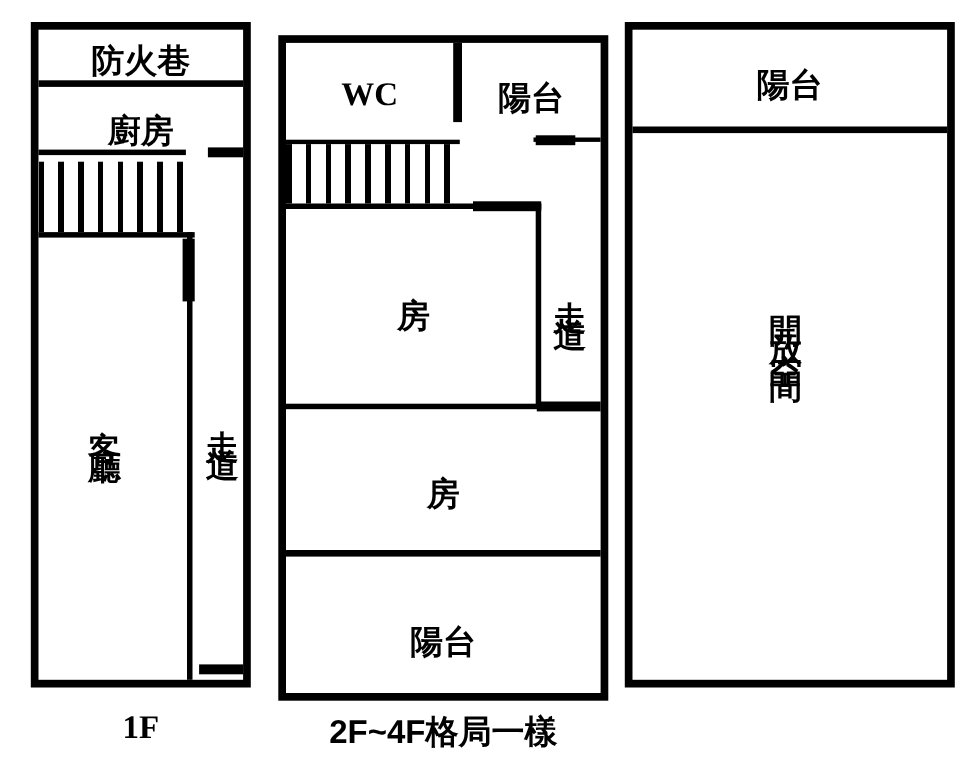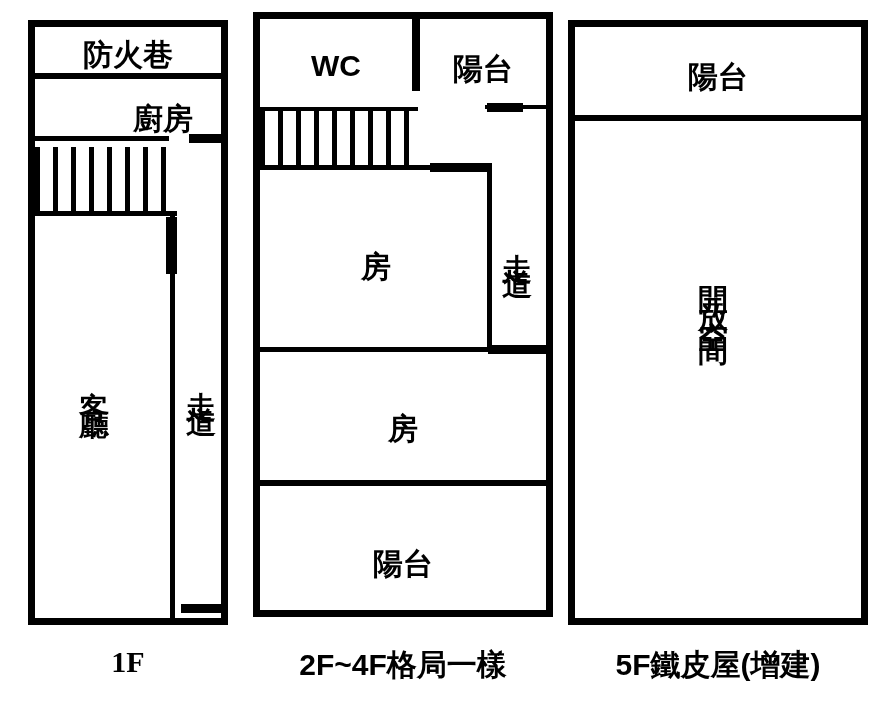--- a/index.html
+++ b/index.html
@@ -59,38 +59,38 @@
 <body>
 
 <div class="canvas">
 
   <div class="plan" style="left:28px; top:20px; width:200px; height:605px;">
 
     <div class="room-label centered" style="left:0; top:8px; width:186px;">防火巷</div>
 
     <div class="wall" style="left:0; top:46px; width:186px; height:6px;"></div>
 
-    <div class="room-label centered" style="left:0; top:72px; width:186px;margin-left:35px;">廚房</div>
+    <div class="room-label centered" style="left:0; top:72px; width:186px;">廚房</div>
 
     <div class="wall" style="left:0; top:109px; width:134px; height:5px;"></div>
     <div class="wall" style="left:154px; top:107px; width:32px; height:9px;"></div>
 
     <div class="stairs" style="left:0; top:120px; width:142px; height:64px;"></div>
     <div class="wall" style="left:0; top:184px; width:142px; height:5px;"></div>
 
     <div class="wall" style="left:135px; top:184px; width:5px; height:407px;"></div>
     <div class="wall" style="left:131px; top:190px; width:11px; height:57px;"></div>
     <div class="wall" style="left:146px; top:577px; width:40px; height:9px;"></div>
 
     <div class="room-label vtext" style="left:44px; top:340px;">客廳</div>
 
     <div class="room-label vtext" style="left:151px; top:340px;">走道</div>
   </div>
 
-  <div class="plan" style="left:253px; top:12px; width:300px; height:605px;">
+  <div class="plan" style="left:253px; top:32px; width:300px; height:605px;font-family:Liberation Serif, serif;">
 
     <div class="room-label centered" style="left:0; top:30px; width:152px;">WC</div>
 
     <div class="wall" style="left:152px; top:0; width:8px; height:72px;"></div>
 
     <div class="room-label centered" style="left:160px; top:30px; width:126px;">陽台</div>
 
     <div class="wall" style="left:225px; top:86px; width:61px; height:4px;"></div>
     <div class="wall" style="left:227px; top:84px; width:36px; height:9px;"></div>
 
@@ -122,15 +122,14 @@
 
     <div class="wall" style="left:0; top:88px; width:286px; height:6px;"></div>
 
     <div class="room-label vtext" style="left:123px; top:235px; letter-spacing:17px;">開放空間</div>
   </div>
 
   <div class="floor-caption" style="left:28px; width:200px;font-family:Liberation Serif, serif;">1F</div>
 
   <div class="floor-caption" style="left:253px; width:300px;text-align:center;">2F~4F格局一樣</div>
 
-  <div class="floor-caption" style="left:568px; width:300px;">5F鐵皮屋(增建)</div>
 
 </div>
 
 </body></html>

